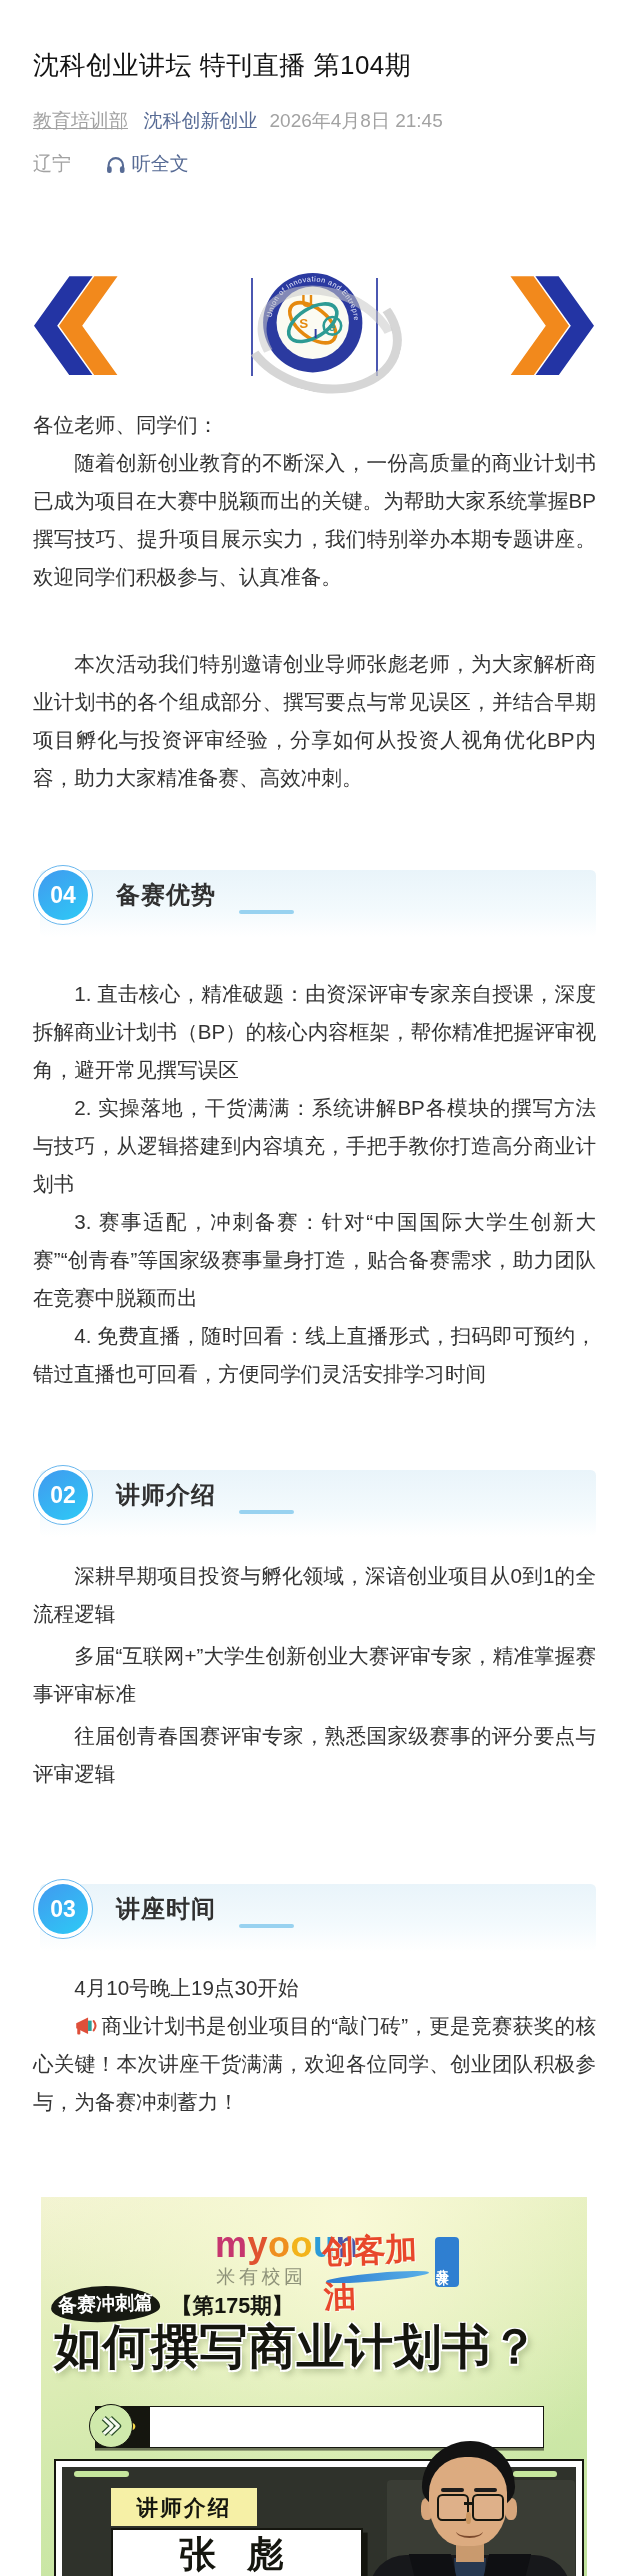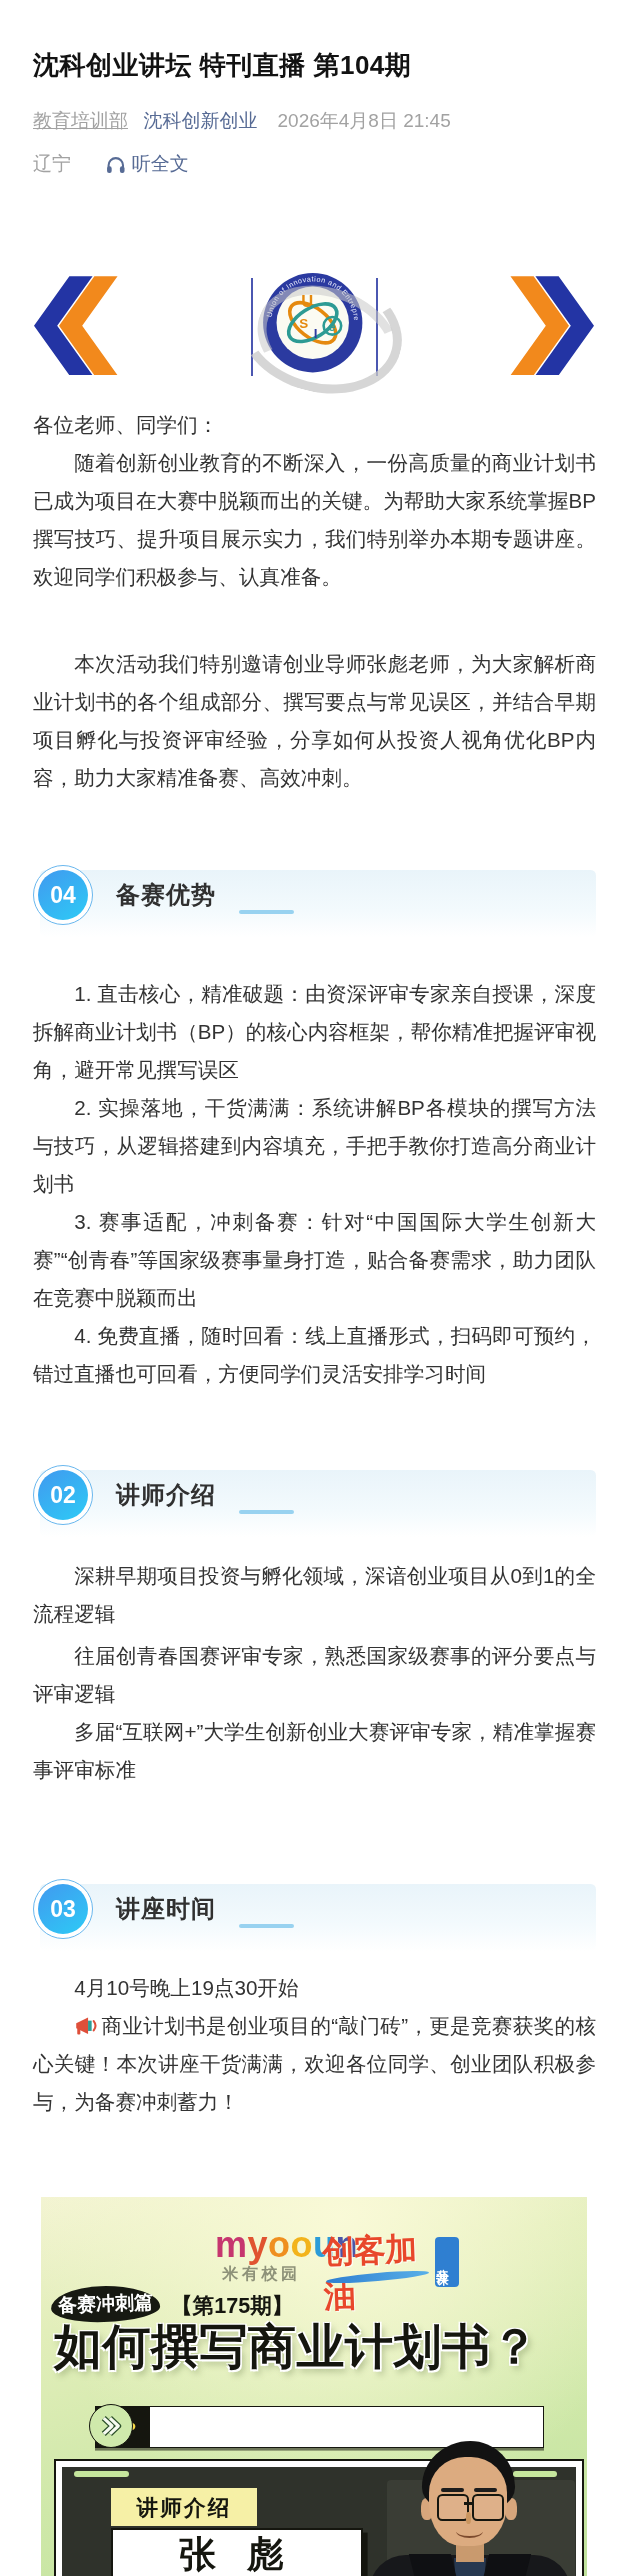--- a/index.html
+++ b/index.html
@@ -1,27 +1,27 @@
 <!DOCTYPE html>
 <html style="font-size:8.2px"><head>
 <meta charset="utf-8">
 <style>
   html,body{margin:0;padding:0;}
   body{font-family:"Liberation Sans","DejaVu Sans",sans-serif;background:#fff;}
   .page{position:relative;width:629px;height:3244px;background:#fff;overflow:hidden;}
 
   
   .art-title{position:absolute;top:32px;left:33px;right:33px;font-size:26px;line-height:33px;
-    font-weight:700;color:#121212;letter-spacing:0.5px;}
+    font-weight:400;color:#121212;letter-spacing:0.5px;}
   .meta-row{position:absolute;left:33px;right:33px;font-size:19px;color:#a2a2a2;display:flex;align-items:center;}
   .meta1{top:108px;}
   .meta2{top:151px;}
   .meta-dept{color:#a2a2a2;text-decoration:underline;}
   .meta-account{color:#576b95;margin-left:15.5px;}
-  .meta-date{color:#a2a2a2;margin-left:20px;}
+  .meta-date{color:#a2a2a2;margin-left:12px;}
   .meta-loc{color:#a2a2a2;}
   .listen{display:flex;align-items:center;margin-left:34px;color:#576b95;}
   .listen svg{margin-right:5.2px;}
 
   
   .banner{position:absolute;top:267px;left:33px;width:562px;height:118px;}
   .chev{position:absolute;top:9.3px;width:78px;height:99px;}
   .chev .cb{position:absolute;top:0;width:61px;height:99px;
     clip-path:polygon(58% 0,0 50%,58% 100%,96% 100%,38% 50%,96% 0);}
   .chev .blue{left:0;background:#2334a4;}
@@ -58,21 +58,21 @@
   
   .poster{position:absolute;top:2197px;left:41px;width:546px;height:1009px;overflow:hidden;
     background:
       radial-gradient(circle at 10% 98%, rgba(246,240,110,.85), rgba(246,240,110,0) 26%),
       radial-gradient(circle at 55% 2%, rgba(250,250,216,.95), rgba(250,250,216,0) 30%),
       linear-gradient(168deg,#f3f4d2 0%,#e2eeba 12%,#cfe8a9 28%,#bde29a 48%,#b4de96 66%,#c0e49c 84%,#cde9a2 100%);}
   .brand{position:absolute;left:174px;top:33px;width:93px;text-align:center;}
   .brand-word{font-size:36px;font-weight:700;letter-spacing:0.5px;line-height:30px;}
   .bl-m{color:#c6366f;} .bl-y{color:#e05330;} .bl-o1{color:#ef8f1f;} .bl-o2{color:#f2b31c;}
   .bl-u{color:#2b9cd8;} .bl-n{color:#4b56a8;}
-  .brand-sub{margin-top:4.1px;font-size:16px;color:#8e9279;letter-spacing:3.6px;font-weight:bold;}
+  .brand-sub{margin-top:4.1px;font-size:19px;color:#8e9279;letter-spacing:3.6px;}
   .campaign{position:absolute;left:282px;top:32px;width:111px;}
   .campaign-word{font-size:32px;font-weight:900;color:#e8472b;letter-spacing:-0.5px;
     text-shadow:1px 1px 0 rgba(255,255,255,.8);transform:rotate(-2deg);}
   .campaign-swoosh{position:absolute;left:3.1px;top:44px;width:103px;height:7.7px;border-radius:50%;
     background:linear-gradient(90deg,#2f7fd1,#59b0e8);transform:rotate(-5deg);}
   .campaign-tag{position:absolute;left:394px;top:40px;width:24px;padding:3.1px 0;background:#2f7fd1;
     border-radius:4.1px;color:#fff;font-size:12.4px;line-height:13.4px;font-weight:700;text-align:center;
     writing-mode:vertical-lr;letter-spacing:2.1px;height:44px;}
   .series-badge{position:absolute;left:10.3px;top:89px;width:109px;height:36px;background:#171912;
     color:#fff;font-size:19px;font-weight:700;display:flex;align-items:center;justify-content:center;
@@ -212,22 +212,22 @@
     <div class="sh-band"></div>
     <div class="sh-badge">
       <div class="inner">02</div>
     </div>
     <div class="sh-title">讲师介绍</div>
     <div class="sh-line"></div>
   </div>
 
   <div class="flow" style="top:1557px">
     <p class="para ind" style="margin-bottom:4.1px">深耕早期项目投资与孵化领域，深谙创业项目从0到1的全流程逻辑</p>
+    <p class="para ind" style="margin-bottom:4.1px">多届“互联网+”大学生创新创业大赛评审专家，精准掌握赛事评审标准</p>
     <p class="para ind">往届创青春国赛评审专家，熟悉国家级赛事的评分要点与评审逻辑</p>
-    <p class="para ind" style="margin-bottom:4.1px">多届“互联网+”大学生创新创业大赛评审专家，精准掌握赛事评审标准</p>
   </div>
 
   <div class="section-head" style="top:1879px">
     <div class="sh-band"></div>
     <div class="sh-badge">
       <div class="inner">03</div>
     </div>
     <div class="sh-title">讲座时间</div>
     <div class="sh-line"></div>
   </div>

